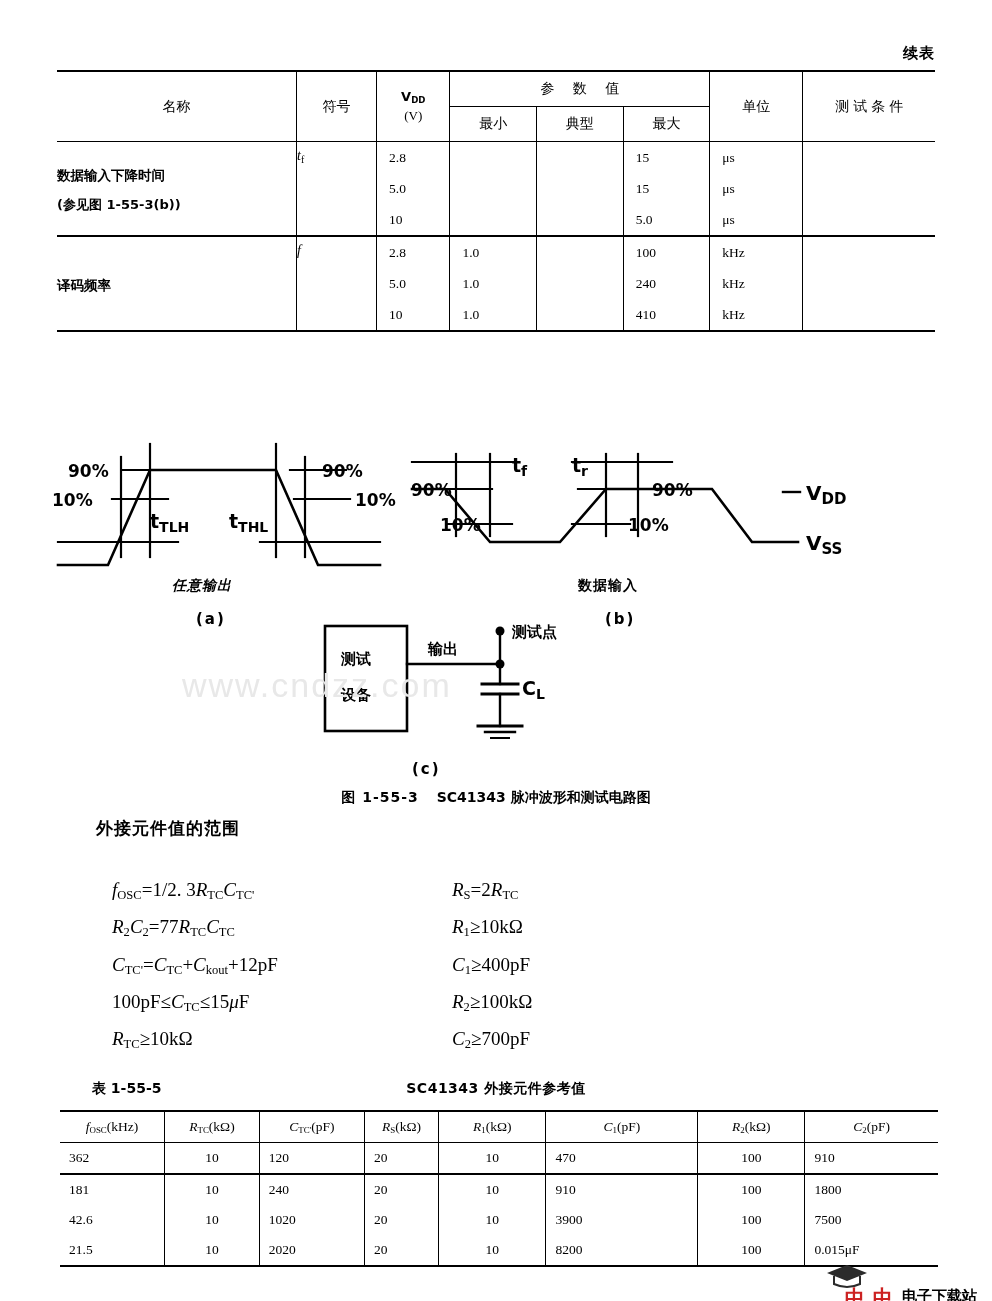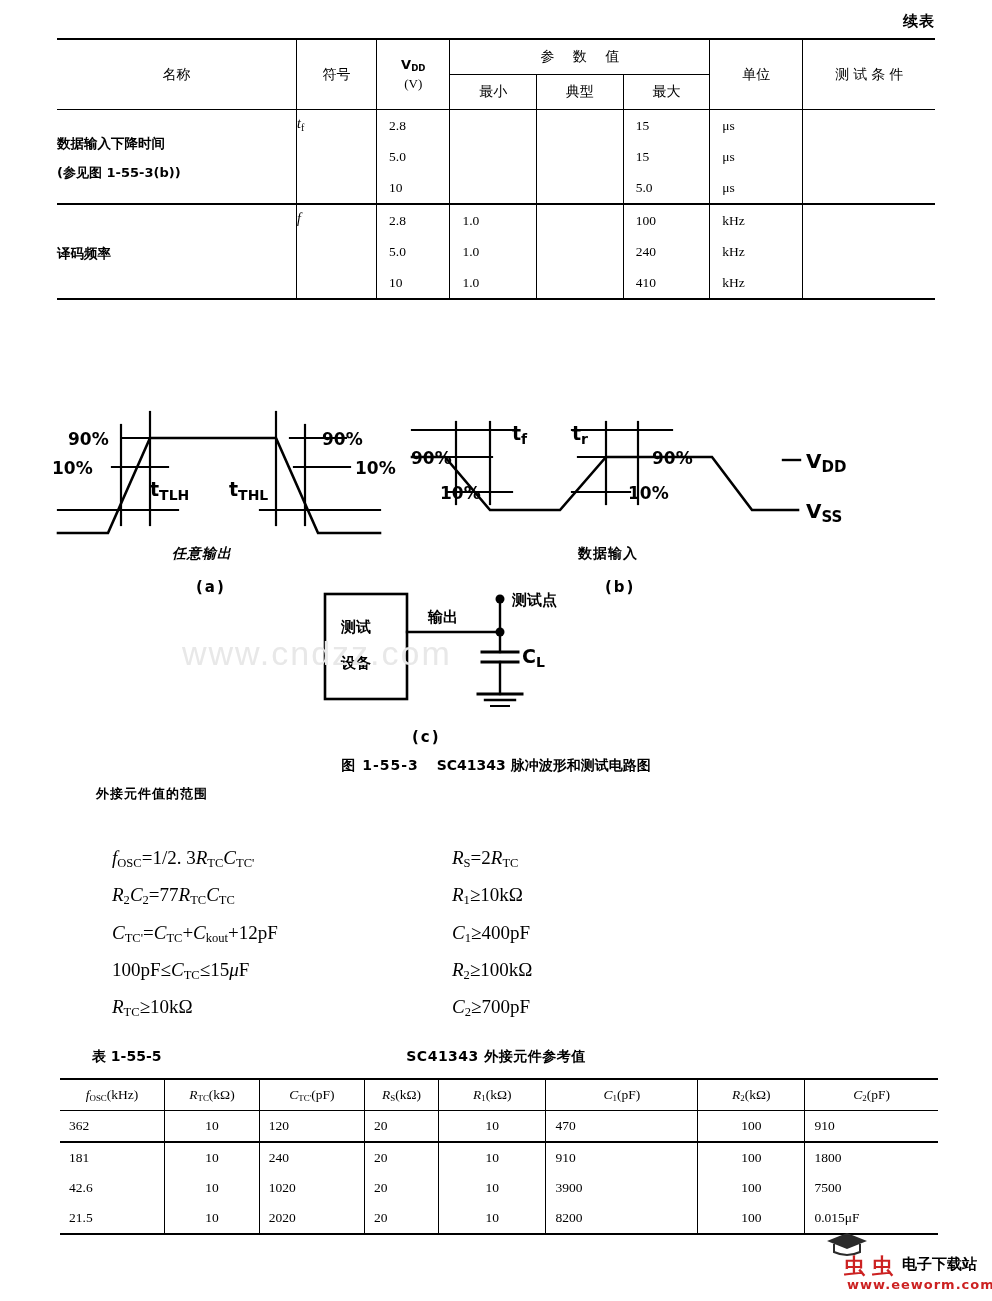--- a/index.html
+++ b/index.html
@@ -11,20 +11,21 @@
     width: 992px;
     height: 1301px;
     position: relative;
     font-family: "Liberation Serif", "DejaVu Serif", serif;
     color: #000000;
     overflow: hidden;
   }
   .page {
     position: absolute;
     inset: 0;
+    margin-top: 32px;
   }
 
   
   .cn { font-family: "DejaVu Sans", "Liberation Sans", sans-serif; font-weight: 700; }
   .serif { font-family: "Liberation Serif", "DejaVu Serif", serif; }
   sub { font-size: 0.66em; vertical-align: -0.26em; }
 
   
   #continued-label {
     position: absolute;
@@ -108,21 +109,21 @@
   }
   #figure-caption .num { letter-spacing: 1px; }
 
   
   #section-heading {
     position: absolute;
     left: 96px;
     top: 785px;
     font-family: "DejaVu Sans", "Liberation Sans", sans-serif;
     font-weight: 700;
-    font-size: 13px;
+    font-size: 17px;
     letter-spacing: 1px;
   }
 
   
   #formula-block {
     position: absolute;
     left: 0;
     top: 842px;
     width: 992px;
     height: 192px;

